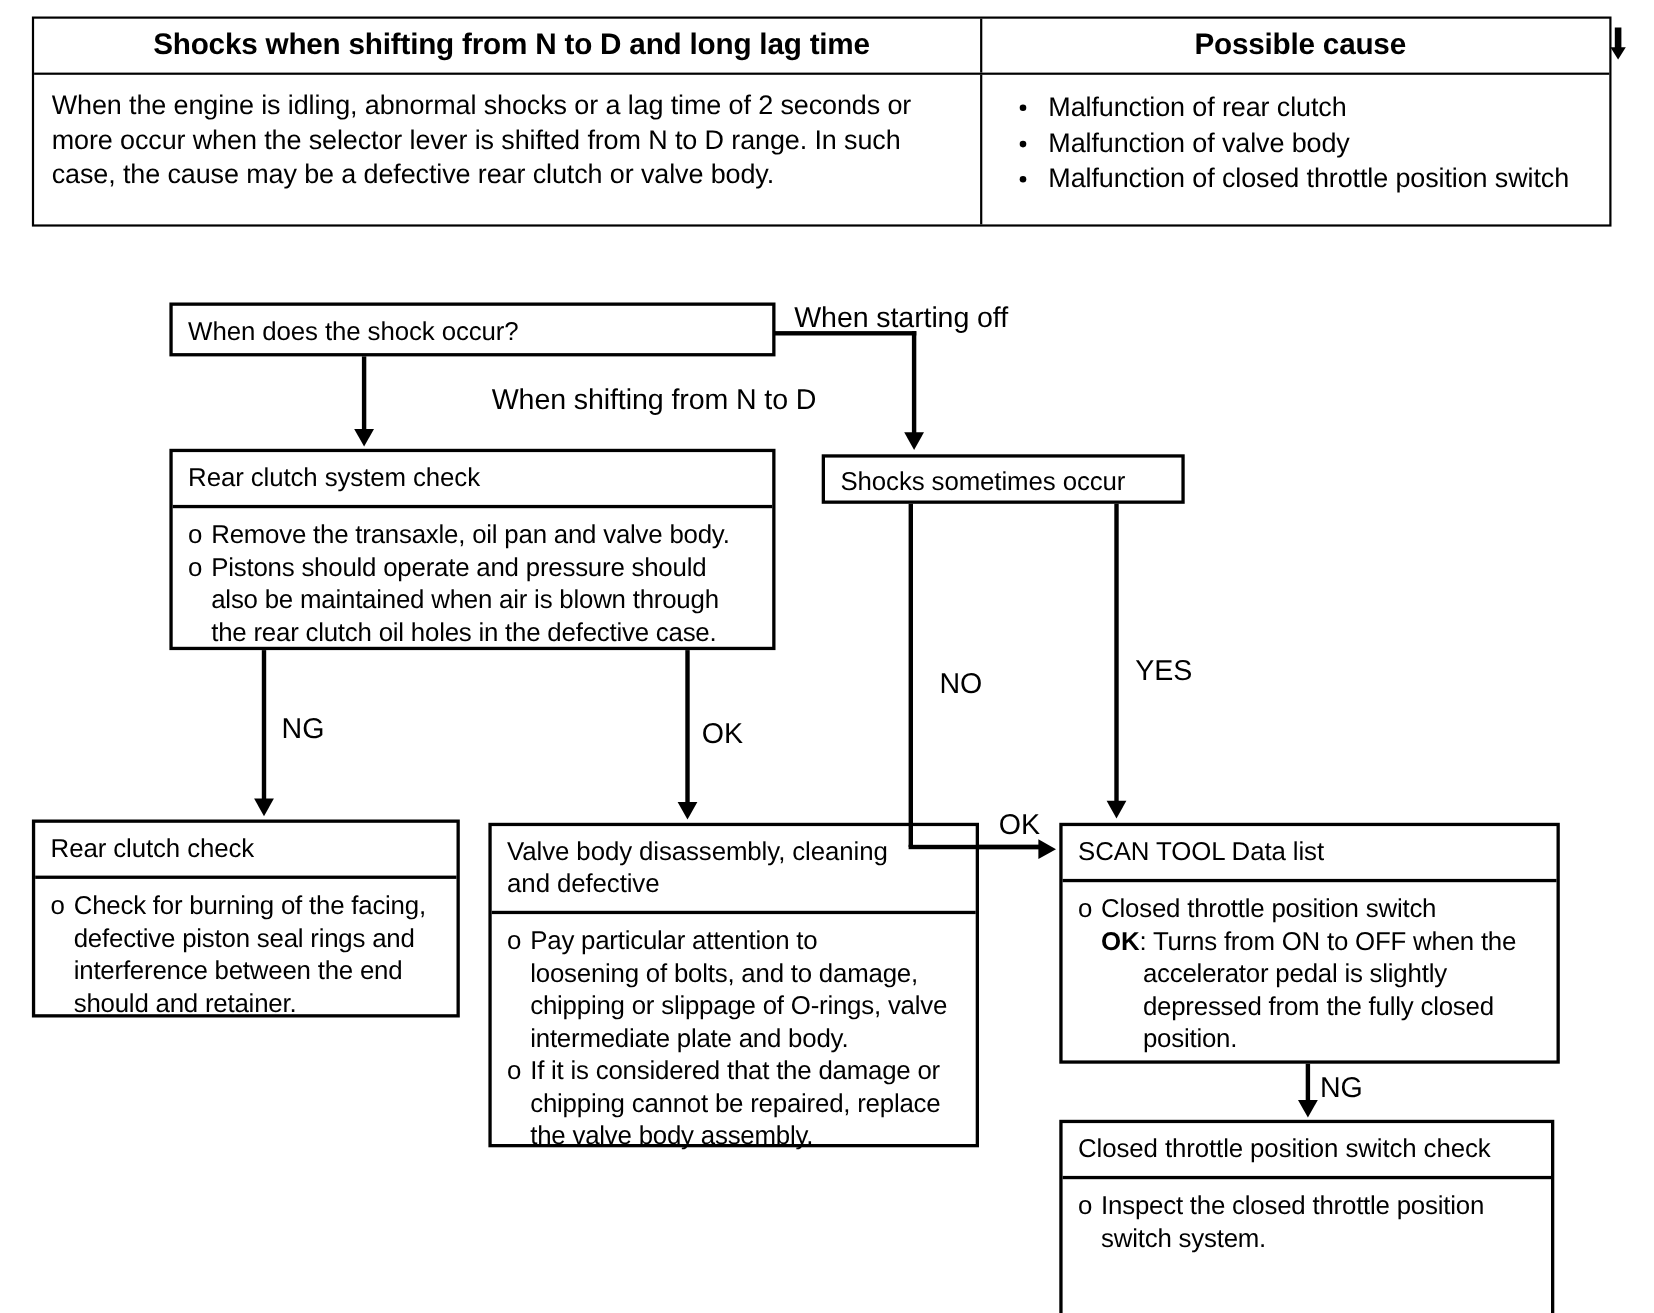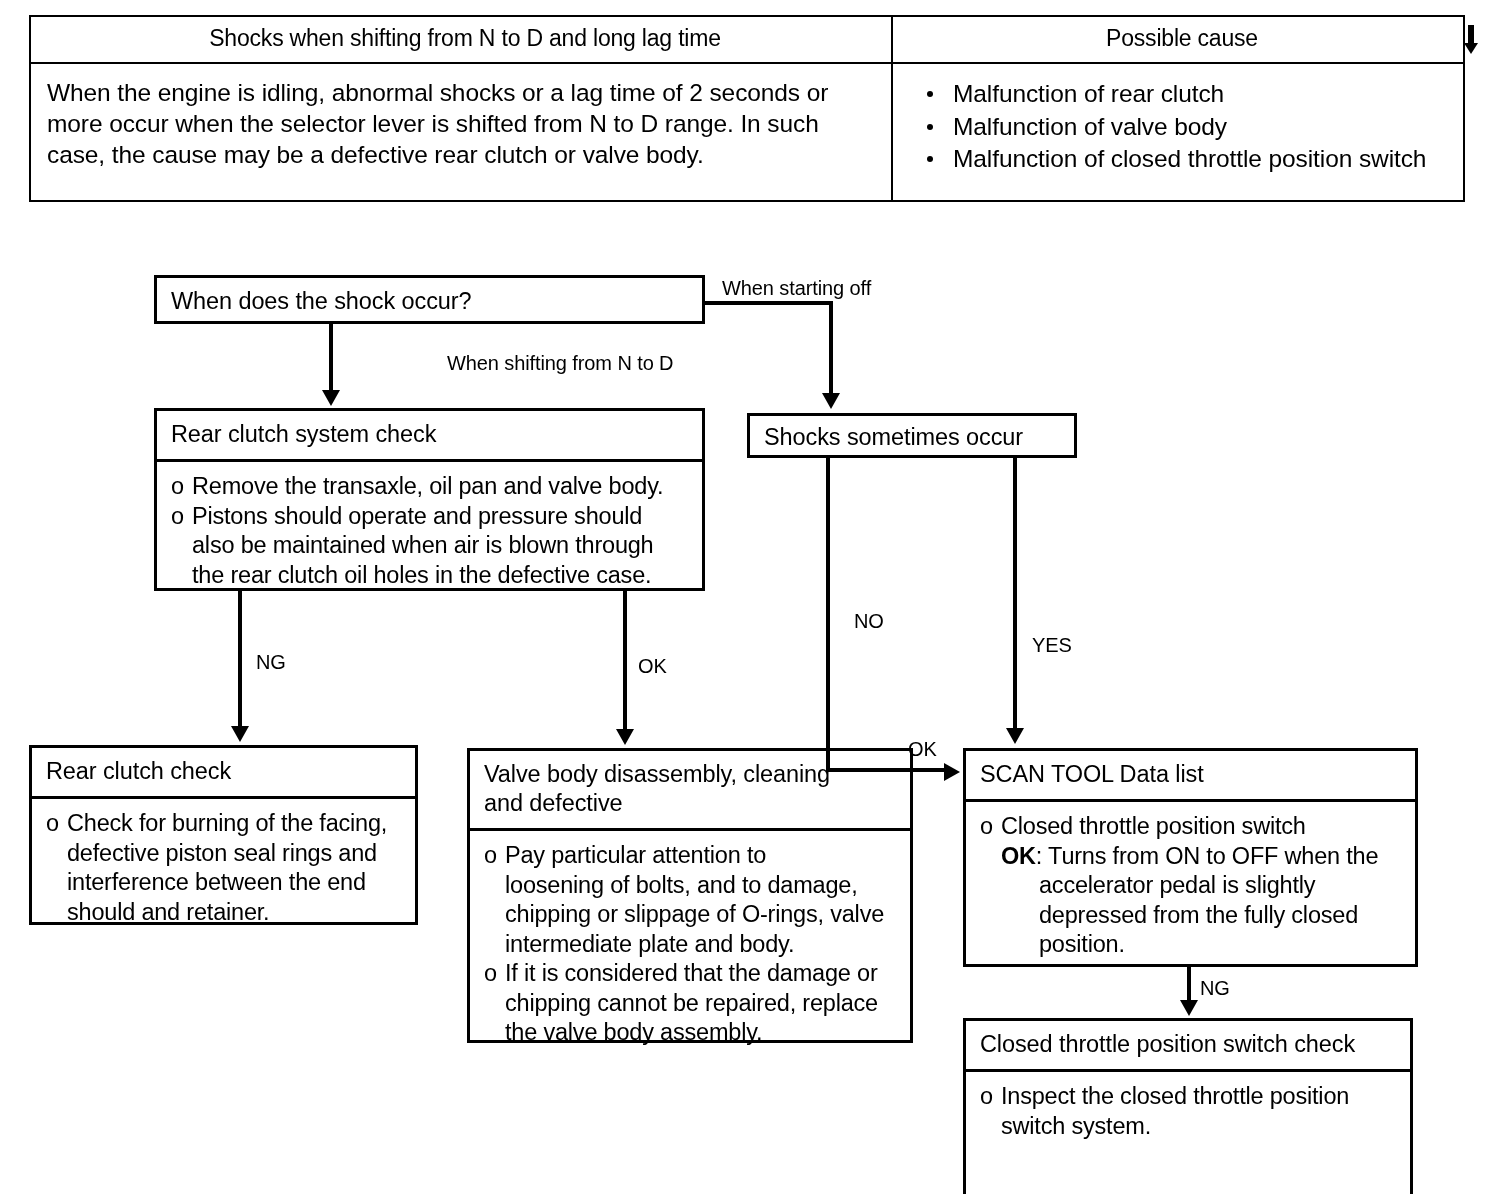--- a/index.html
+++ b/index.html
@@ -37,22 +37,22 @@
     width: 862px;
     box-sizing: border-box;
     border-right: 2px solid #000;
   }
   .cell-right {
     flex: 1;
     box-sizing: border-box;
   }
   .th {
     text-align: center;
-    font-weight: normal;
-    font-size: 23px;
+    font-weight: bold;
+    font-size: 27px;
     padding: 8px 6px 10px 14px;
     letter-spacing: -0.2px;
   }
   .td-desc {
     font-size: 24.5px;
     line-height: 31px;
     padding: 13px 14px 28px 16px;
     letter-spacing: -0.1px;
   }
   .cause-list {
@@ -145,21 +145,21 @@
   }
   .arrow-right {
     position: absolute;
     width: 0; height: 0;
     border-top: 9px solid transparent;
     border-bottom: 9px solid transparent;
     border-left: 16px solid #000;
   }
   .elabel {
     position: absolute;
-    font-size: 20px;
+    font-size: 26px;
     line-height: 27px;
     letter-spacing: -0.1px;
     white-space: nowrap;
   }
 </style>
 </head>
 <body>
 
 <div class="stage">
 
@@ -208,21 +208,21 @@
   <div class="fbox" style="left:29px; top:745px; width:389px; height:180px;">
     <div class="fhead divided">Rear clutch check</div>
     <div class="fbody">
       <div class="obullet">Check for burning of the facing,</div>
       <div class="indent-1">defective piston seal rings and</div>
       <div class="indent-1">interference between the end</div>
       <div class="indent-1">should and retainer.</div>
     </div>
   </div>
 
-  <div class="fbox" style="left:444px; top:748px; width:446px; height:295px;margin-left:23px;">
+  <div class="fbox" style="left:444px; top:748px; width:446px; height:295px;">
     <div class="fhead divided">
       <div>Valve body disassembly, cleaning</div>
       <div>and defective</div>
     </div>
     <div class="fbody">
       <div class="obullet">Pay particular attention to</div>
       <div class="indent-1">loosening of bolts, and to damage,</div>
       <div class="indent-1">chipping or slippage of O-rings, valve</div>
       <div class="indent-1">intermediate plate and body.</div>
       <div class="obullet">If it is considered that the damage or</div>
@@ -268,21 +268,21 @@
   <div class="elabel" style="left:638px; top:653px;">OK</div>
 
   <div class="vline" style="left:826px; top:458px; width:4px; height:312px;"></div>
   <div class="hline" style="left:826px; top:768px; width:122px; height:4px;"></div>
   <div class="arrow-right" style="left:944px; top:763px;"></div>
   <div class="elabel" style="left:854px; top:608px;">NO</div>
   <div class="elabel" style="left:908px; top:736px;">OK</div>
 
   <div class="vline" style="left:1013px; top:458px; width:4px; height:272px;"></div>
   <div class="arrow-down" style="left:1006px; top:728px;"></div>
-  <div class="elabel" style="left:1032px; top:632px;">YES</div>
+  <div class="elabel" style="left:1032px; top:596px;">YES</div>
 
   <div class="hline" style="left:888px; top:768px; width:60px; height:4px;"></div>
 
   <div class="vline" style="left:1187px; top:967px; width:4px; height:35px;"></div>
   <div class="arrow-down" style="left:1180px; top:1000px;"></div>
   <div class="elabel" style="left:1200px; top:975px;">NG</div>
 
 </div>
 
 </body></html>

